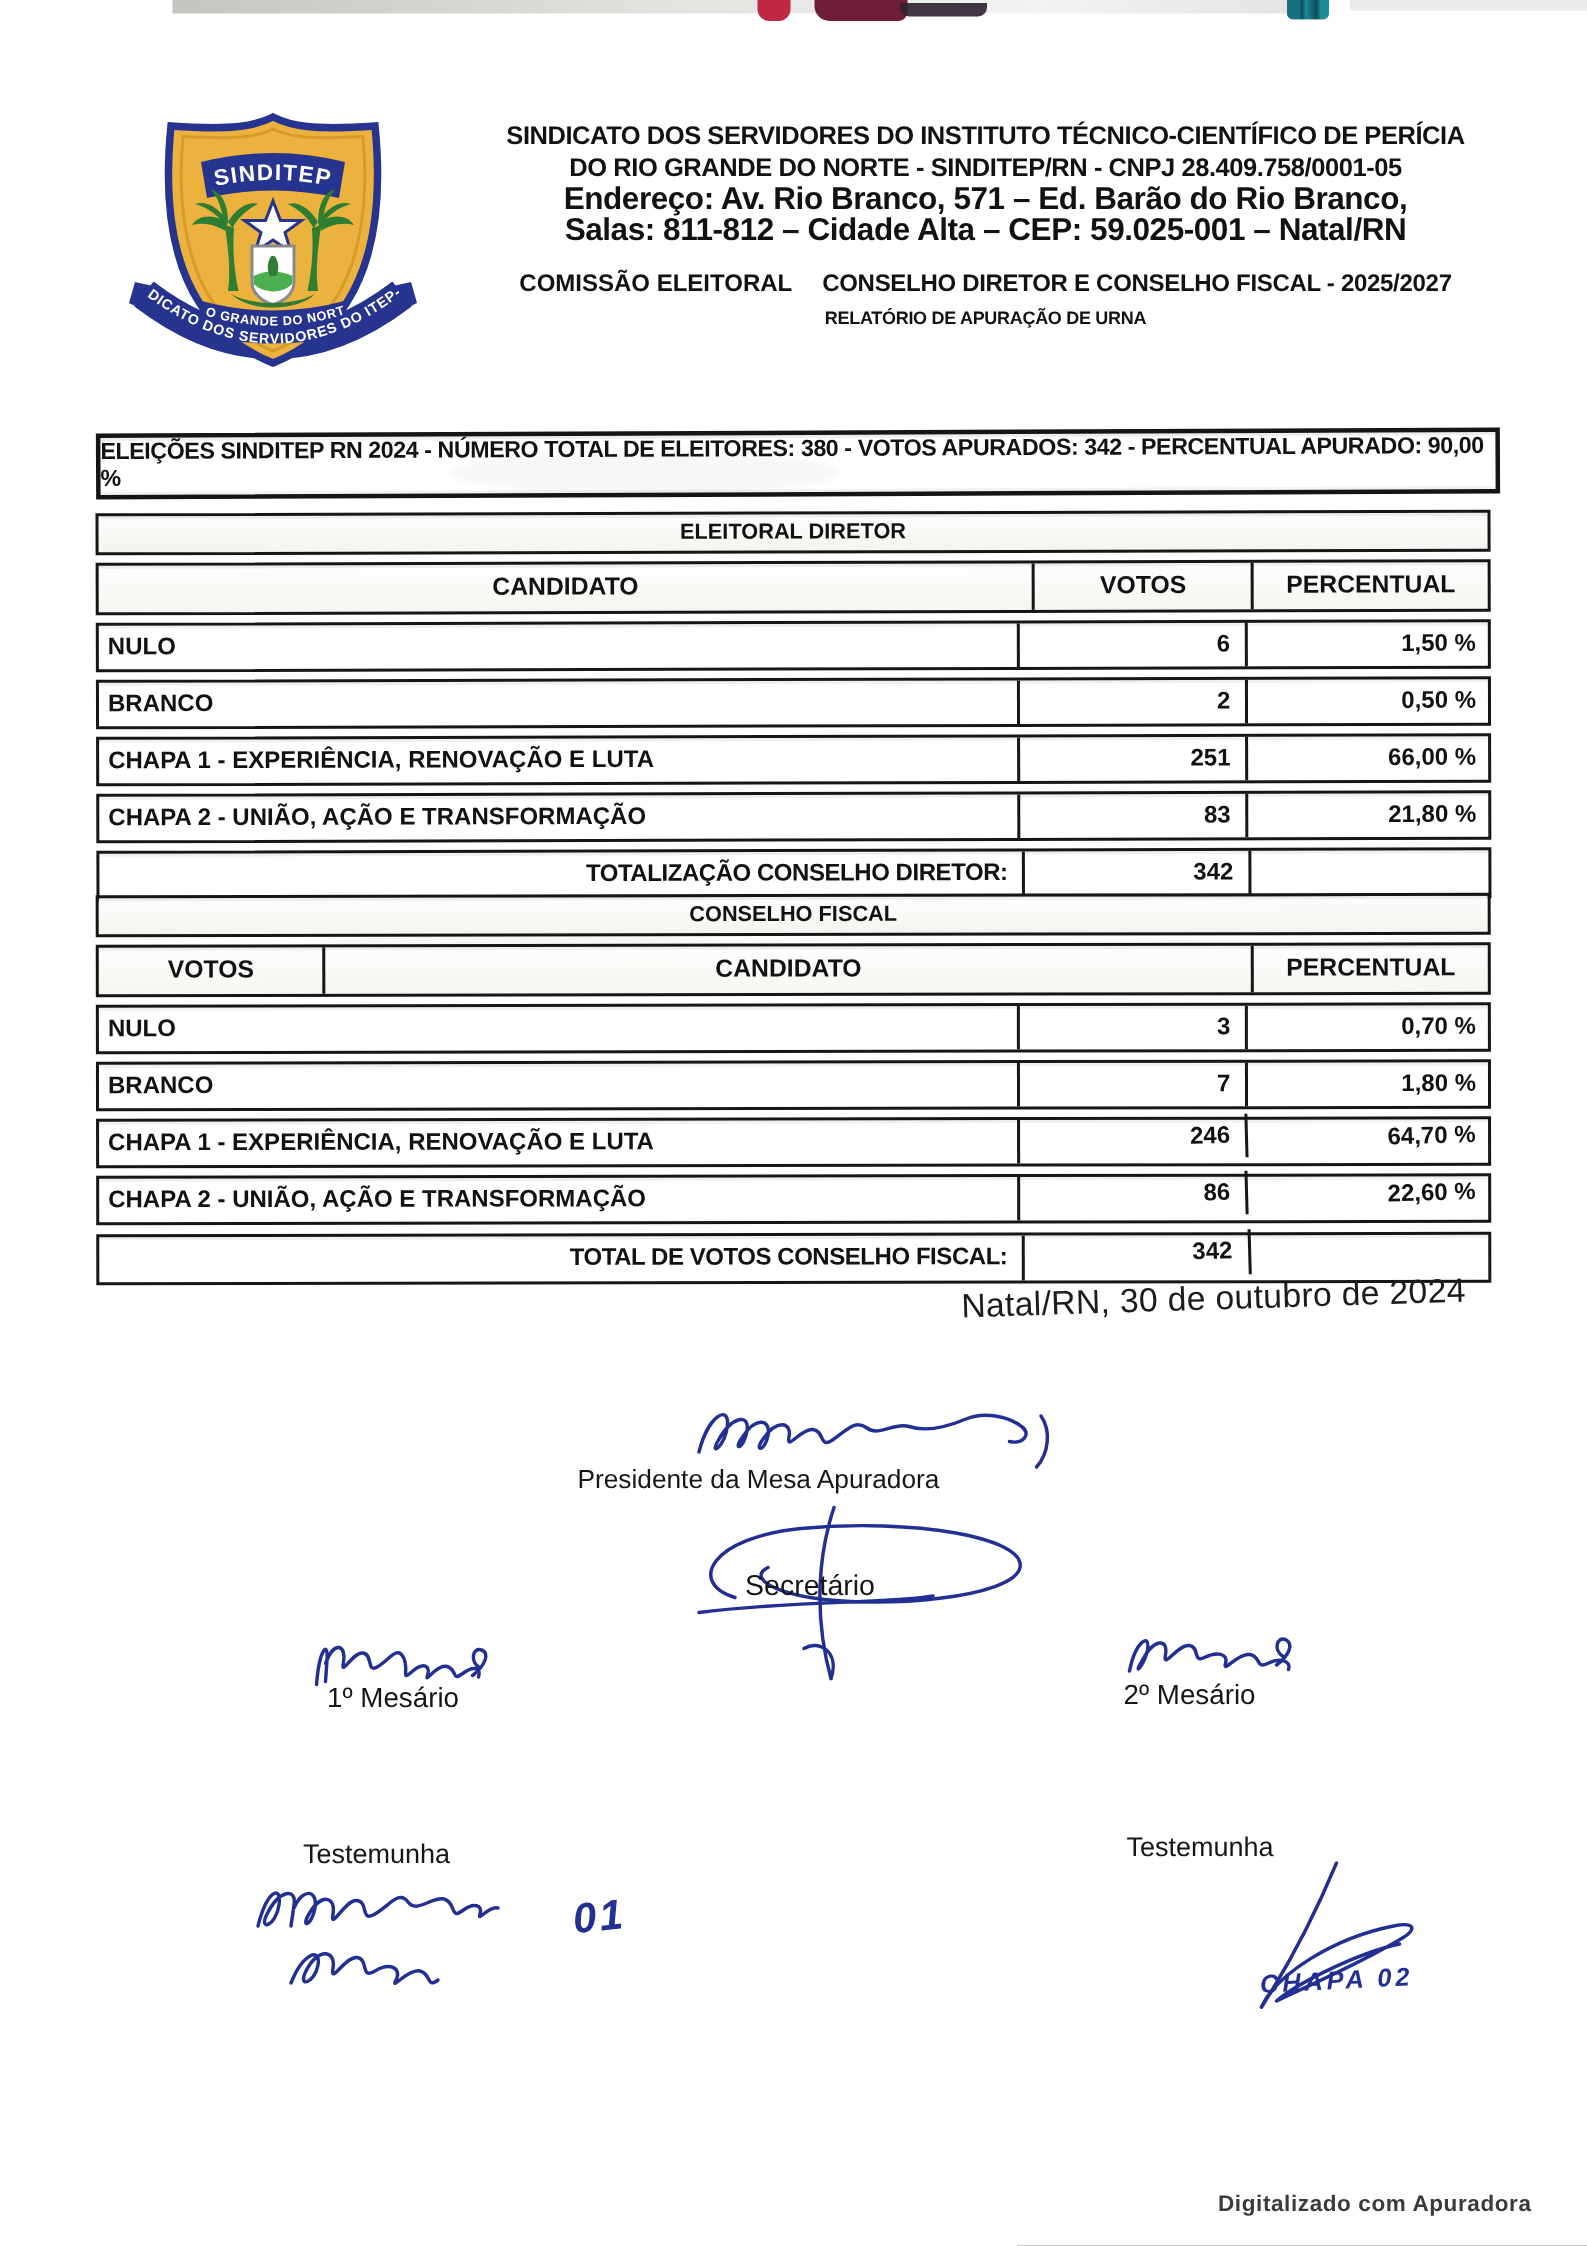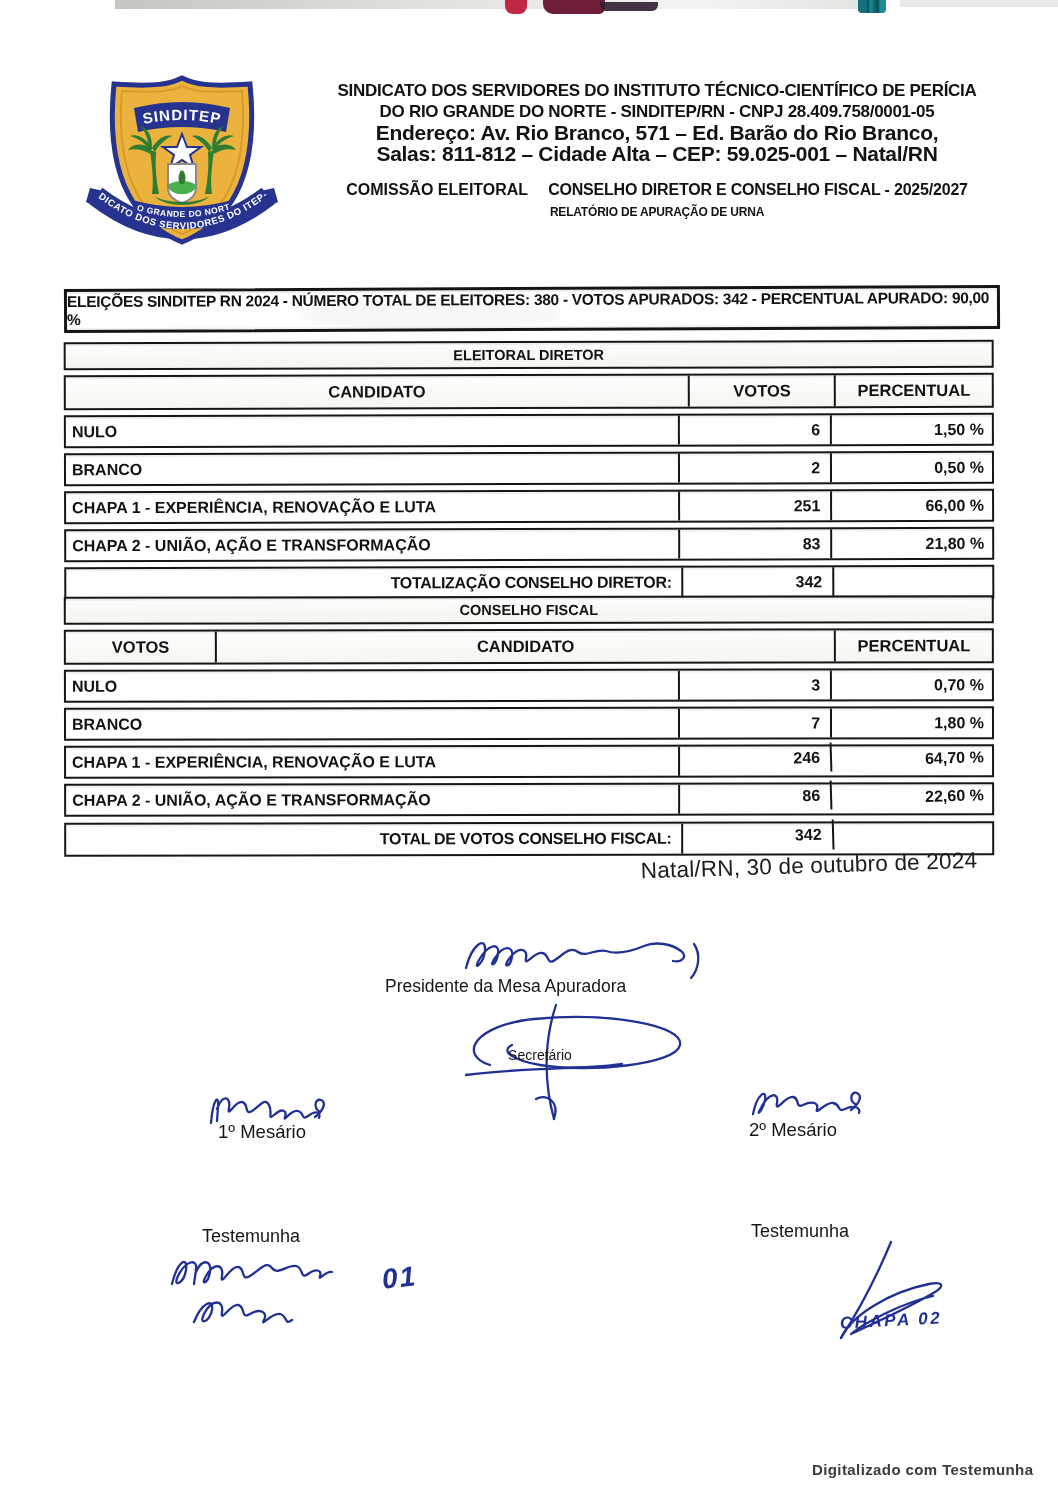--- a/index.html
+++ b/index.html
@@ -53,21 +53,21 @@
   .total-label{justify-content:flex-end;padding-right:10px;letter-spacing:-.3px;}
   .fh-votos{width:16.2%;}
   .fh-cand{width:66.9%;}
   .fh-pct{width:16.9%;}
   .lift{transform:rotate(-1.5deg) translateY(-2px);}
   
   .date-line{position:absolute;top:853px;left:608px;width:402px;text-align:center;
     font-size:22.5px;font-weight:400;color:#1c1c1c;transform:rotate(-1.8deg);letter-spacing:.2px;}
   .sig-label{position:absolute;color:#161616;text-align:right;}
   .lbl-presidente{top:976px;left:385px;width:300px;text-align:left;font-size:17.5px;}
-  .lbl-secretario{top:1047px;left:458px;width:164px;text-align:center;font-size:14px;}
+  .lbl-secretario{top:1047px;left:458px;width:164px;text-align:center;font-size:19px;}
   .lbl-mesario1{top:1121px;left:218px;font-size:18.5px;}
   .lbl-mesario2{top:1119px;left:749px;font-size:18.5px;}
   .lbl-testemunha1{top:1226px;left:202px;font-size:18px;}
   .lbl-testemunha2{top:1221px;left:751px;font-size:18px;}
   .sig{position:absolute;}
   .sig path{fill:none;stroke:#223093;stroke-width:2.3;stroke-linecap:round;stroke-linejoin:round;}
   .sig-presidente{top:920px;left:452px;width:252px;height:72px;}
   .sig-secretario{top:1001px;left:436px;width:272px;height:122px;}
   .sig-mesario1{top:1085px;left:203px;width:138px;height:50px;}
   .sig-mesario2{top:1080px;left:743px;width:138px;height:50px;}
@@ -272,15 +272,15 @@
   </svg>
   <span class="hand-note note-01">01</span>
 
   <div class="sig-label lbl-testemunha2">Testemunha</div>
   <svg class="sig sig-testemunha2" viewBox="0 0 192 122">
     <path d="M98,6 C88,30 70,68 48,102"></path>
     <path d="M48,102 C58,80 96,56 136,48 C150,45 152,50 142,56 C112,74 70,92 58,98 C72,86 112,66 140,60"></path>
   </svg>
   <span class="hand-note note-chapa02">CHAPA 02</span>
 
-  <div class="scanner-credit">Digitalizado com Testemunha</div>
+  <div class="scanner-credit">Digitalizado com Apuradora</div>
 
 </div>
 
 </body></html>

